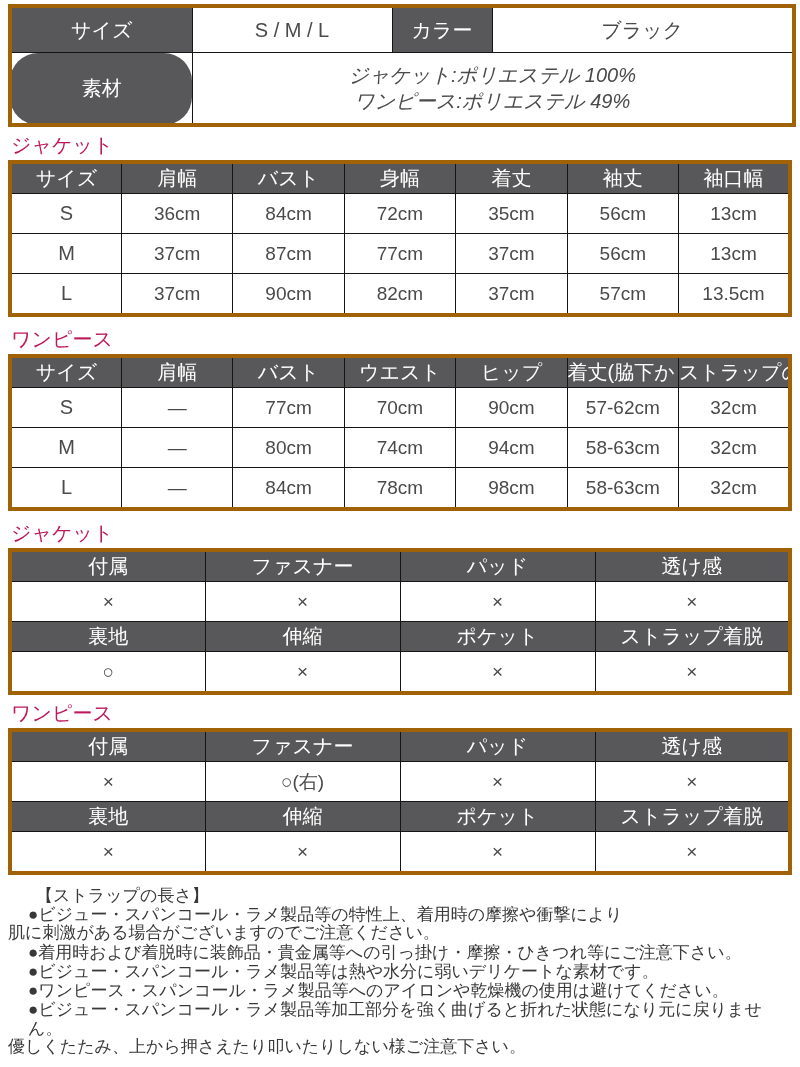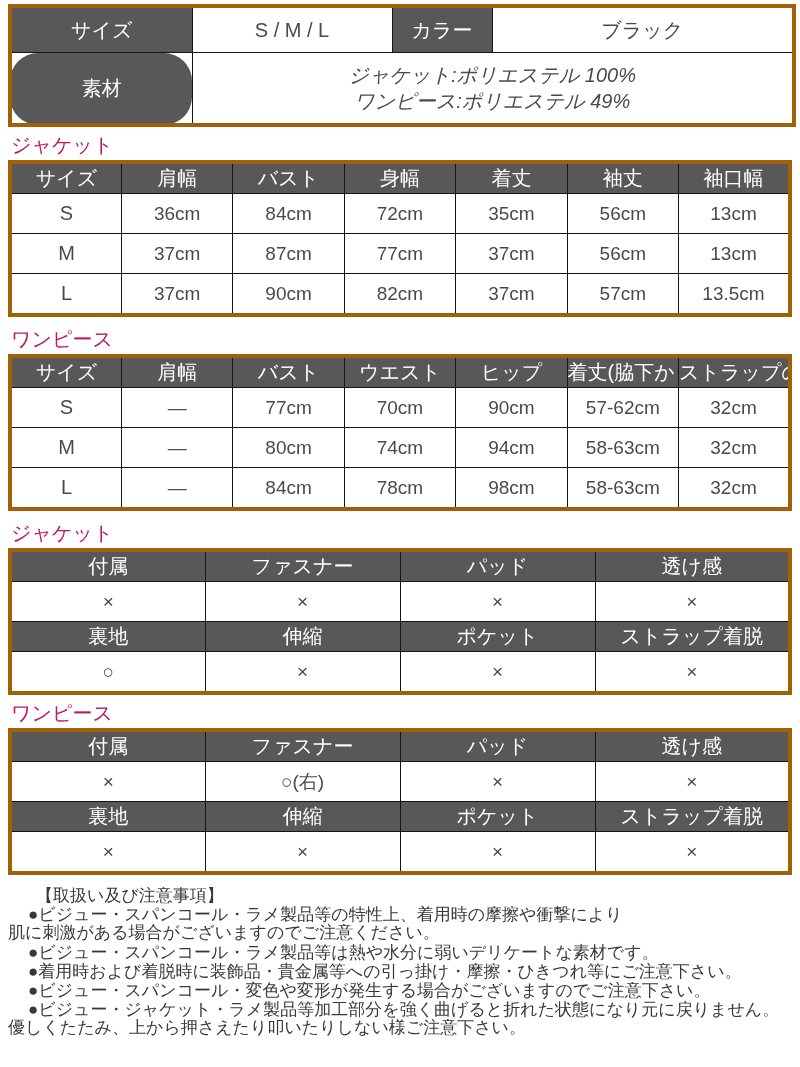--- a/index.html
+++ b/index.html
@@ -239,24 +239,24 @@
       <tr>
         <td>×</td>
         <td>×</td>
         <td>×</td>
         <td>×</td>
       </tr>
     </tbody>
   </table>
 
   <div class="notes">
-    <div class="n-title">【取扱い及び注意事項】</div>
+    <div class="n-title">【ストラップの長さ】</div>
     <div class="n-bullet">●ビジュー・スパンコール・ラメ製品等の特性上、着用時の摩擦や衝撃により</div>
     <div class="n-cont">肌に刺激がある場合がございますのでご注意ください。</div>
+    <div class="n-bullet">●着用時および着脱時に装飾品・貴金属等への引っ掛け・摩擦・ひきつれ等にご注意下さい。</div>
     <div class="n-bullet">●ビジュー・スパンコール・ラメ製品等は熱や水分に弱いデリケートな素材です。</div>
-    <div class="n-bullet">●着用時および着脱時に装飾品・貴金属等への引っ掛け・摩擦・ひきつれ等にご注意下さい。</div>
-    <div class="n-bullet">●ビジュー・スパンコール・変色や変形が発生する場合がございますのでご注意下さい。</div>
-    <div class="n-bullet">●ビジュー・ジャケット・ラメ製品等加工部分を強く曲げると折れた状態になり元に戻りません。</div>
+    <div class="n-bullet">●ワンピース・スパンコール・ラメ製品等へのアイロンや乾燥機の使用は避けてください。</div>
+    <div class="n-bullet">●ビジュー・スパンコール・ラメ製品等加工部分を強く曲げると折れた状態になり元に戻りません。</div>
     <div class="n-cont">優しくたたみ、上から押さえたり叩いたりしない様ご注意下さい。</div>
 
   </div>
 
 </div>
 
 </body></html>

